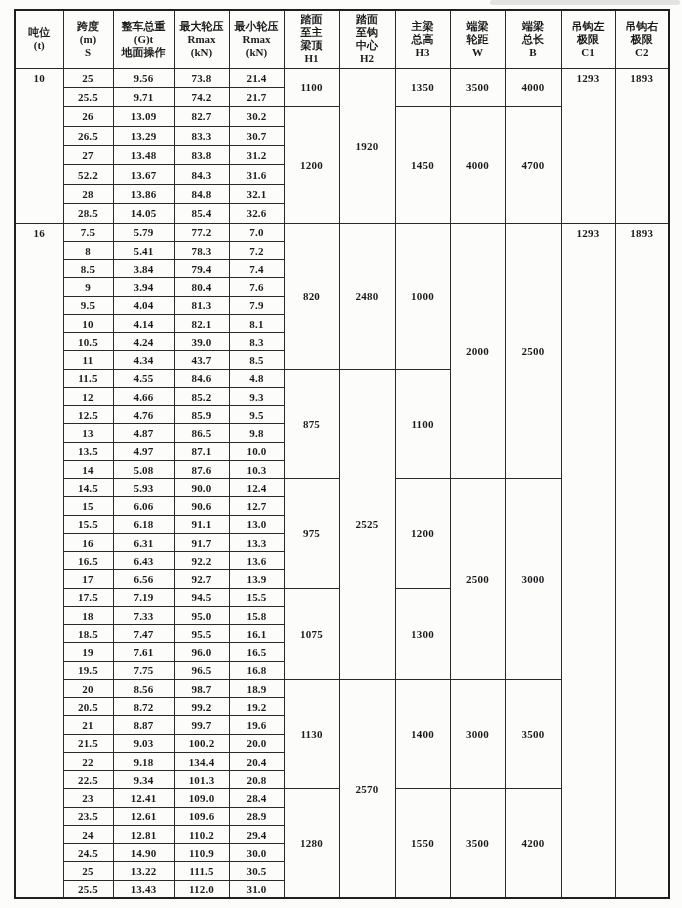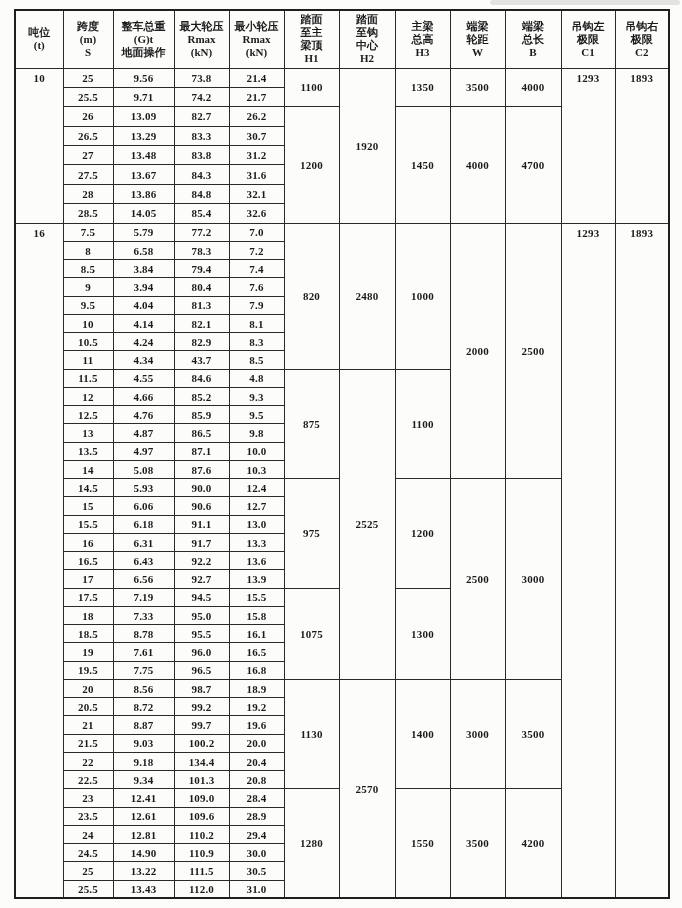--- a/index.html
+++ b/index.html
@@ -129,40 +129,40 @@
         <tr class="sec0-row">
           <td>25.5</td>
           <td>9.71</td>
           <td>74.2</td>
           <td>21.7</td>
         </tr>
         <tr class="sec0-row">
           <td>26</td>
           <td>13.09</td>
           <td>82.7</td>
-          <td>26.2</td>
+          <td>30.2</td>
           <td rowspan="6">1200</td>
           <td rowspan="6">1450</td>
           <td rowspan="6">4000</td>
           <td rowspan="6">4700</td>
         </tr>
         <tr class="sec0-row">
           <td>26.5</td>
           <td>13.29</td>
           <td>83.3</td>
           <td>30.7</td>
         </tr>
         <tr class="sec0-row">
           <td>27</td>
           <td>13.48</td>
           <td>83.8</td>
           <td>31.2</td>
         </tr>
         <tr class="sec0-row">
-          <td>27.5</td>
+          <td>52.2</td>
           <td>13.67</td>
           <td>84.3</td>
           <td>31.6</td>
         </tr>
         <tr class="sec0-row">
           <td>28</td>
           <td>13.86</td>
           <td>84.8</td>
           <td>32.1</td>
         </tr>
@@ -181,21 +181,21 @@
           <td rowspan="8">820</td>
           <td rowspan="8">2480</td>
           <td rowspan="8">1000</td>
           <td rowspan="14">2000</td>
           <td rowspan="14">2500</td>
           <td rowspan="37" class="top-cell">1293</td>
           <td rowspan="37" class="top-cell">1893</td>
         </tr>
         <tr class="sec1-row">
           <td>8</td>
-          <td>6.58</td>
+          <td>5.41</td>
           <td>78.3</td>
           <td>7.2</td>
         </tr>
         <tr class="sec1-row">
           <td>8.5</td>
           <td>3.84</td>
           <td>79.4</td>
           <td>7.4</td>
         </tr>
         <tr class="sec1-row">
@@ -212,21 +212,21 @@
         </tr>
         <tr class="sec1-row">
           <td>10</td>
           <td>4.14</td>
           <td>82.1</td>
           <td>8.1</td>
         </tr>
         <tr class="sec1-row">
           <td>10.5</td>
           <td>4.24</td>
-          <td>82.9</td>
+          <td>39.0</td>
           <td>8.3</td>
         </tr>
         <tr class="sec1-row">
           <td>11</td>
           <td>4.34</td>
           <td>43.7</td>
           <td>8.5</td>
         </tr>
         <tr class="sec1-row">
           <td>11.5</td>
@@ -316,21 +316,21 @@
           <td rowspan="5">1300</td>
         </tr>
         <tr class="sec1-row">
           <td>18</td>
           <td>7.33</td>
           <td>95.0</td>
           <td>15.8</td>
         </tr>
         <tr class="sec1-row">
           <td>18.5</td>
-          <td>8.78</td>
+          <td>7.47</td>
           <td>95.5</td>
           <td>16.1</td>
         </tr>
         <tr class="sec1-row">
           <td>19</td>
           <td>7.61</td>
           <td>96.0</td>
           <td>16.5</td>
         </tr>
         <tr class="sec1-row">

